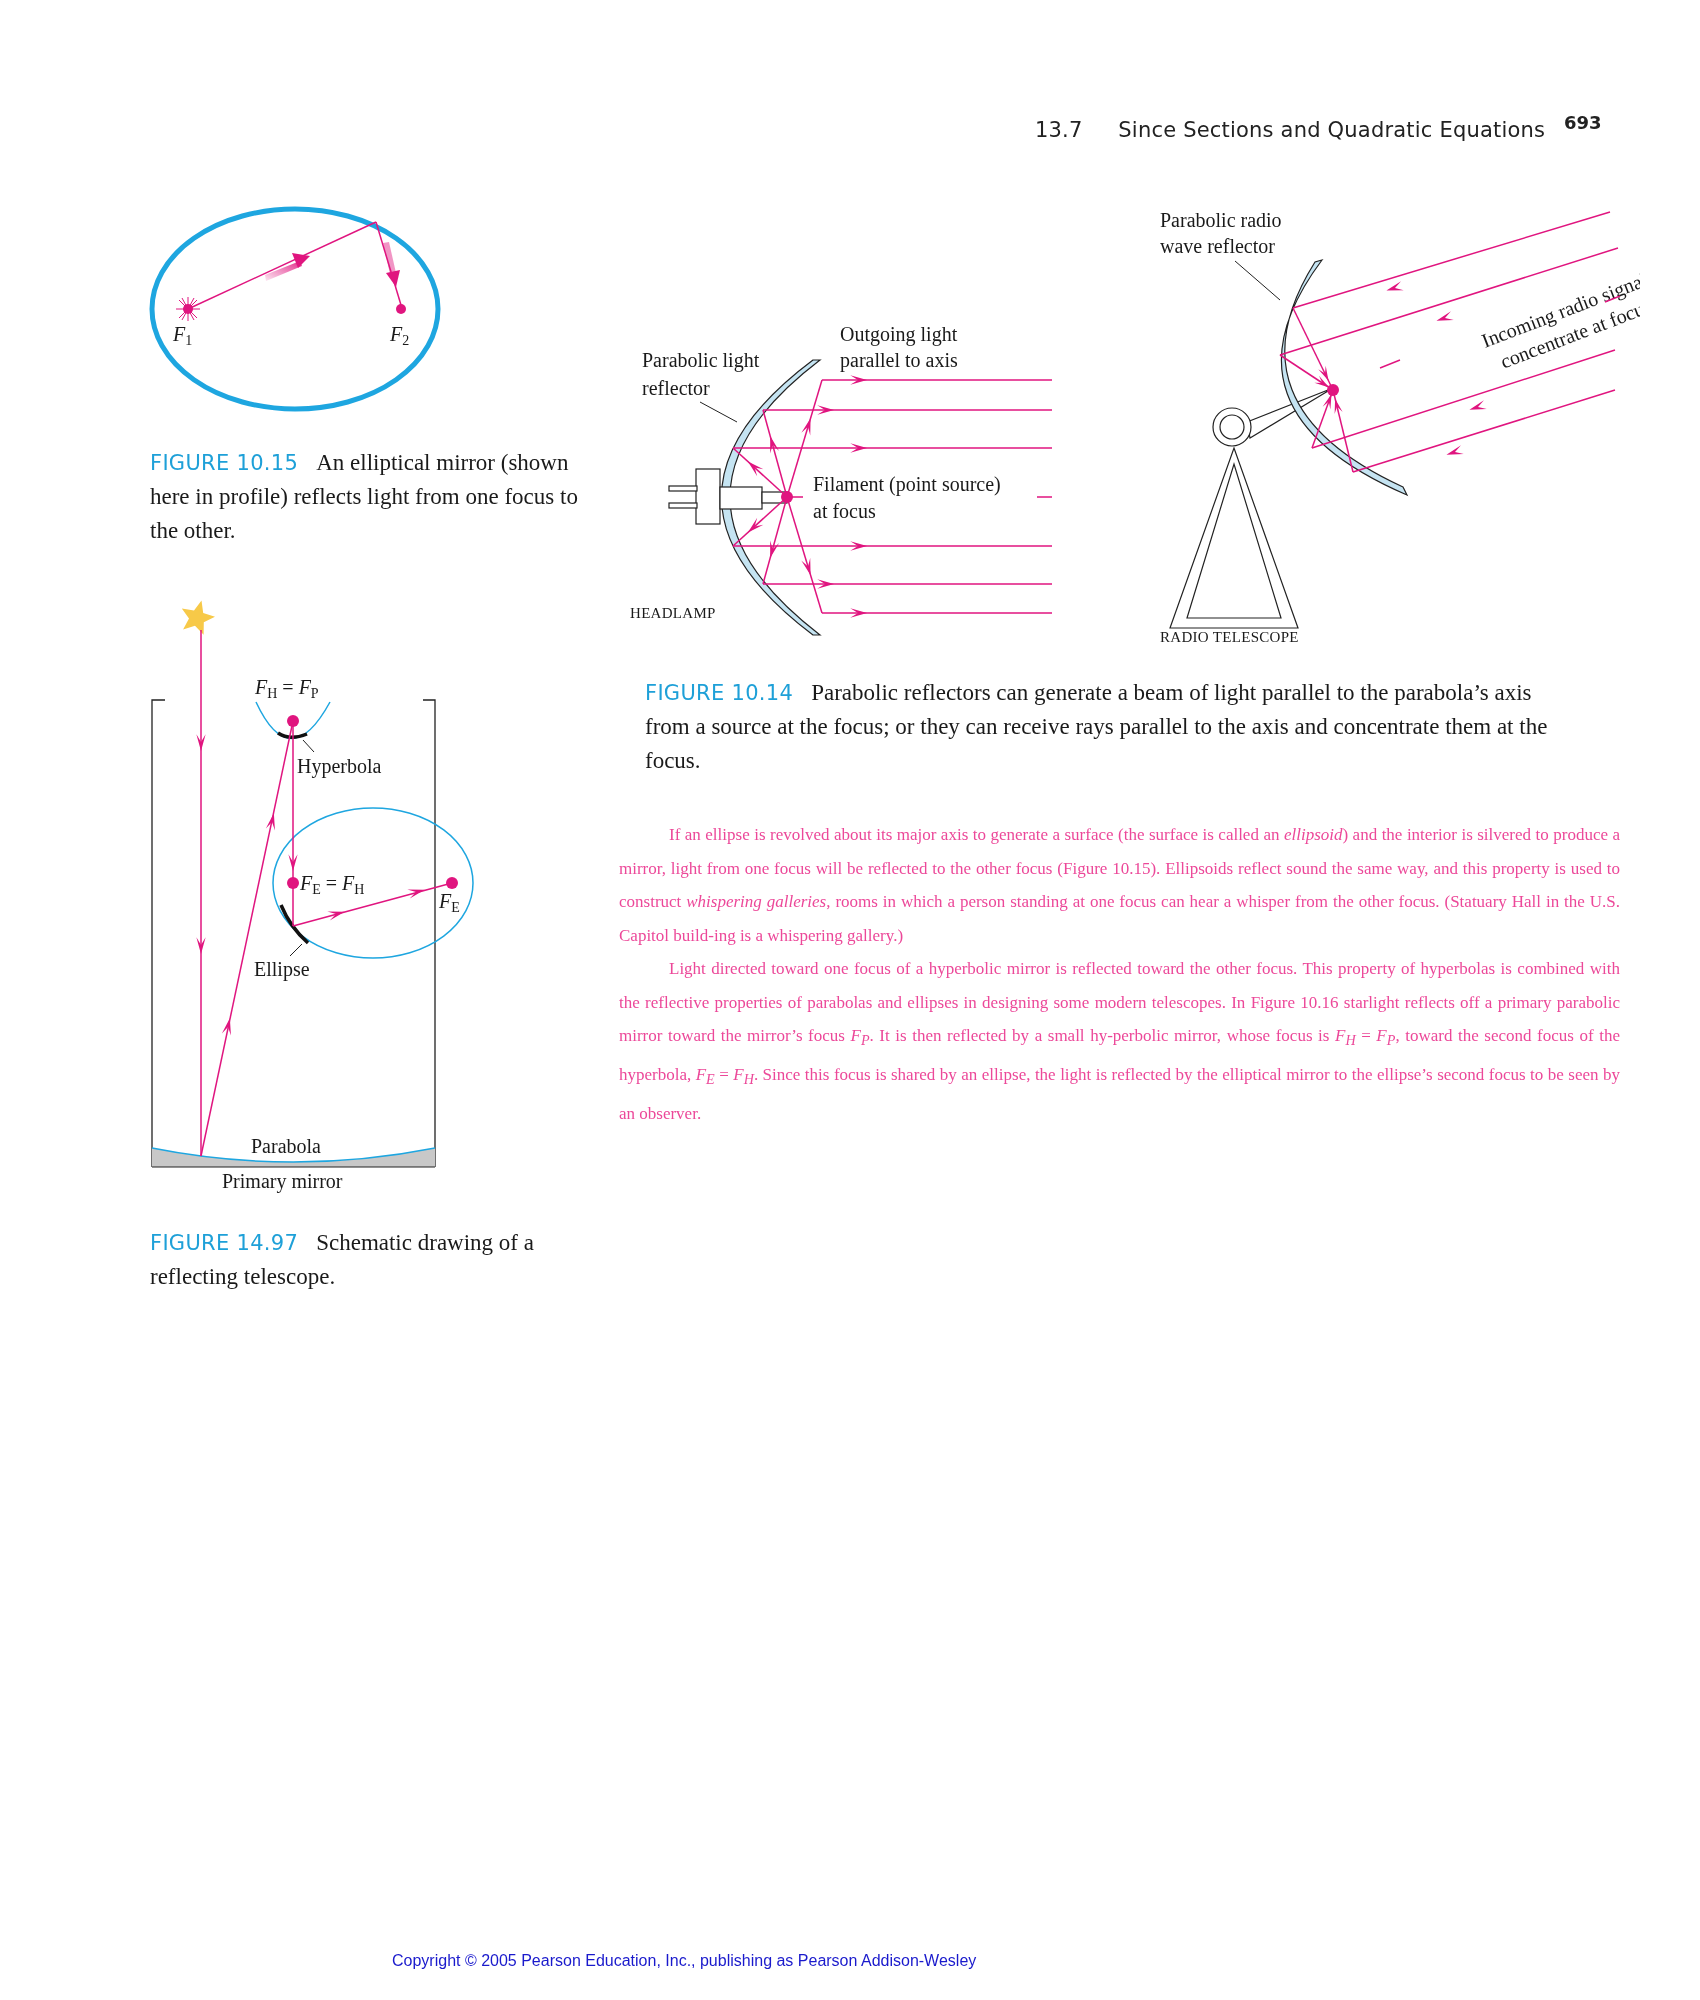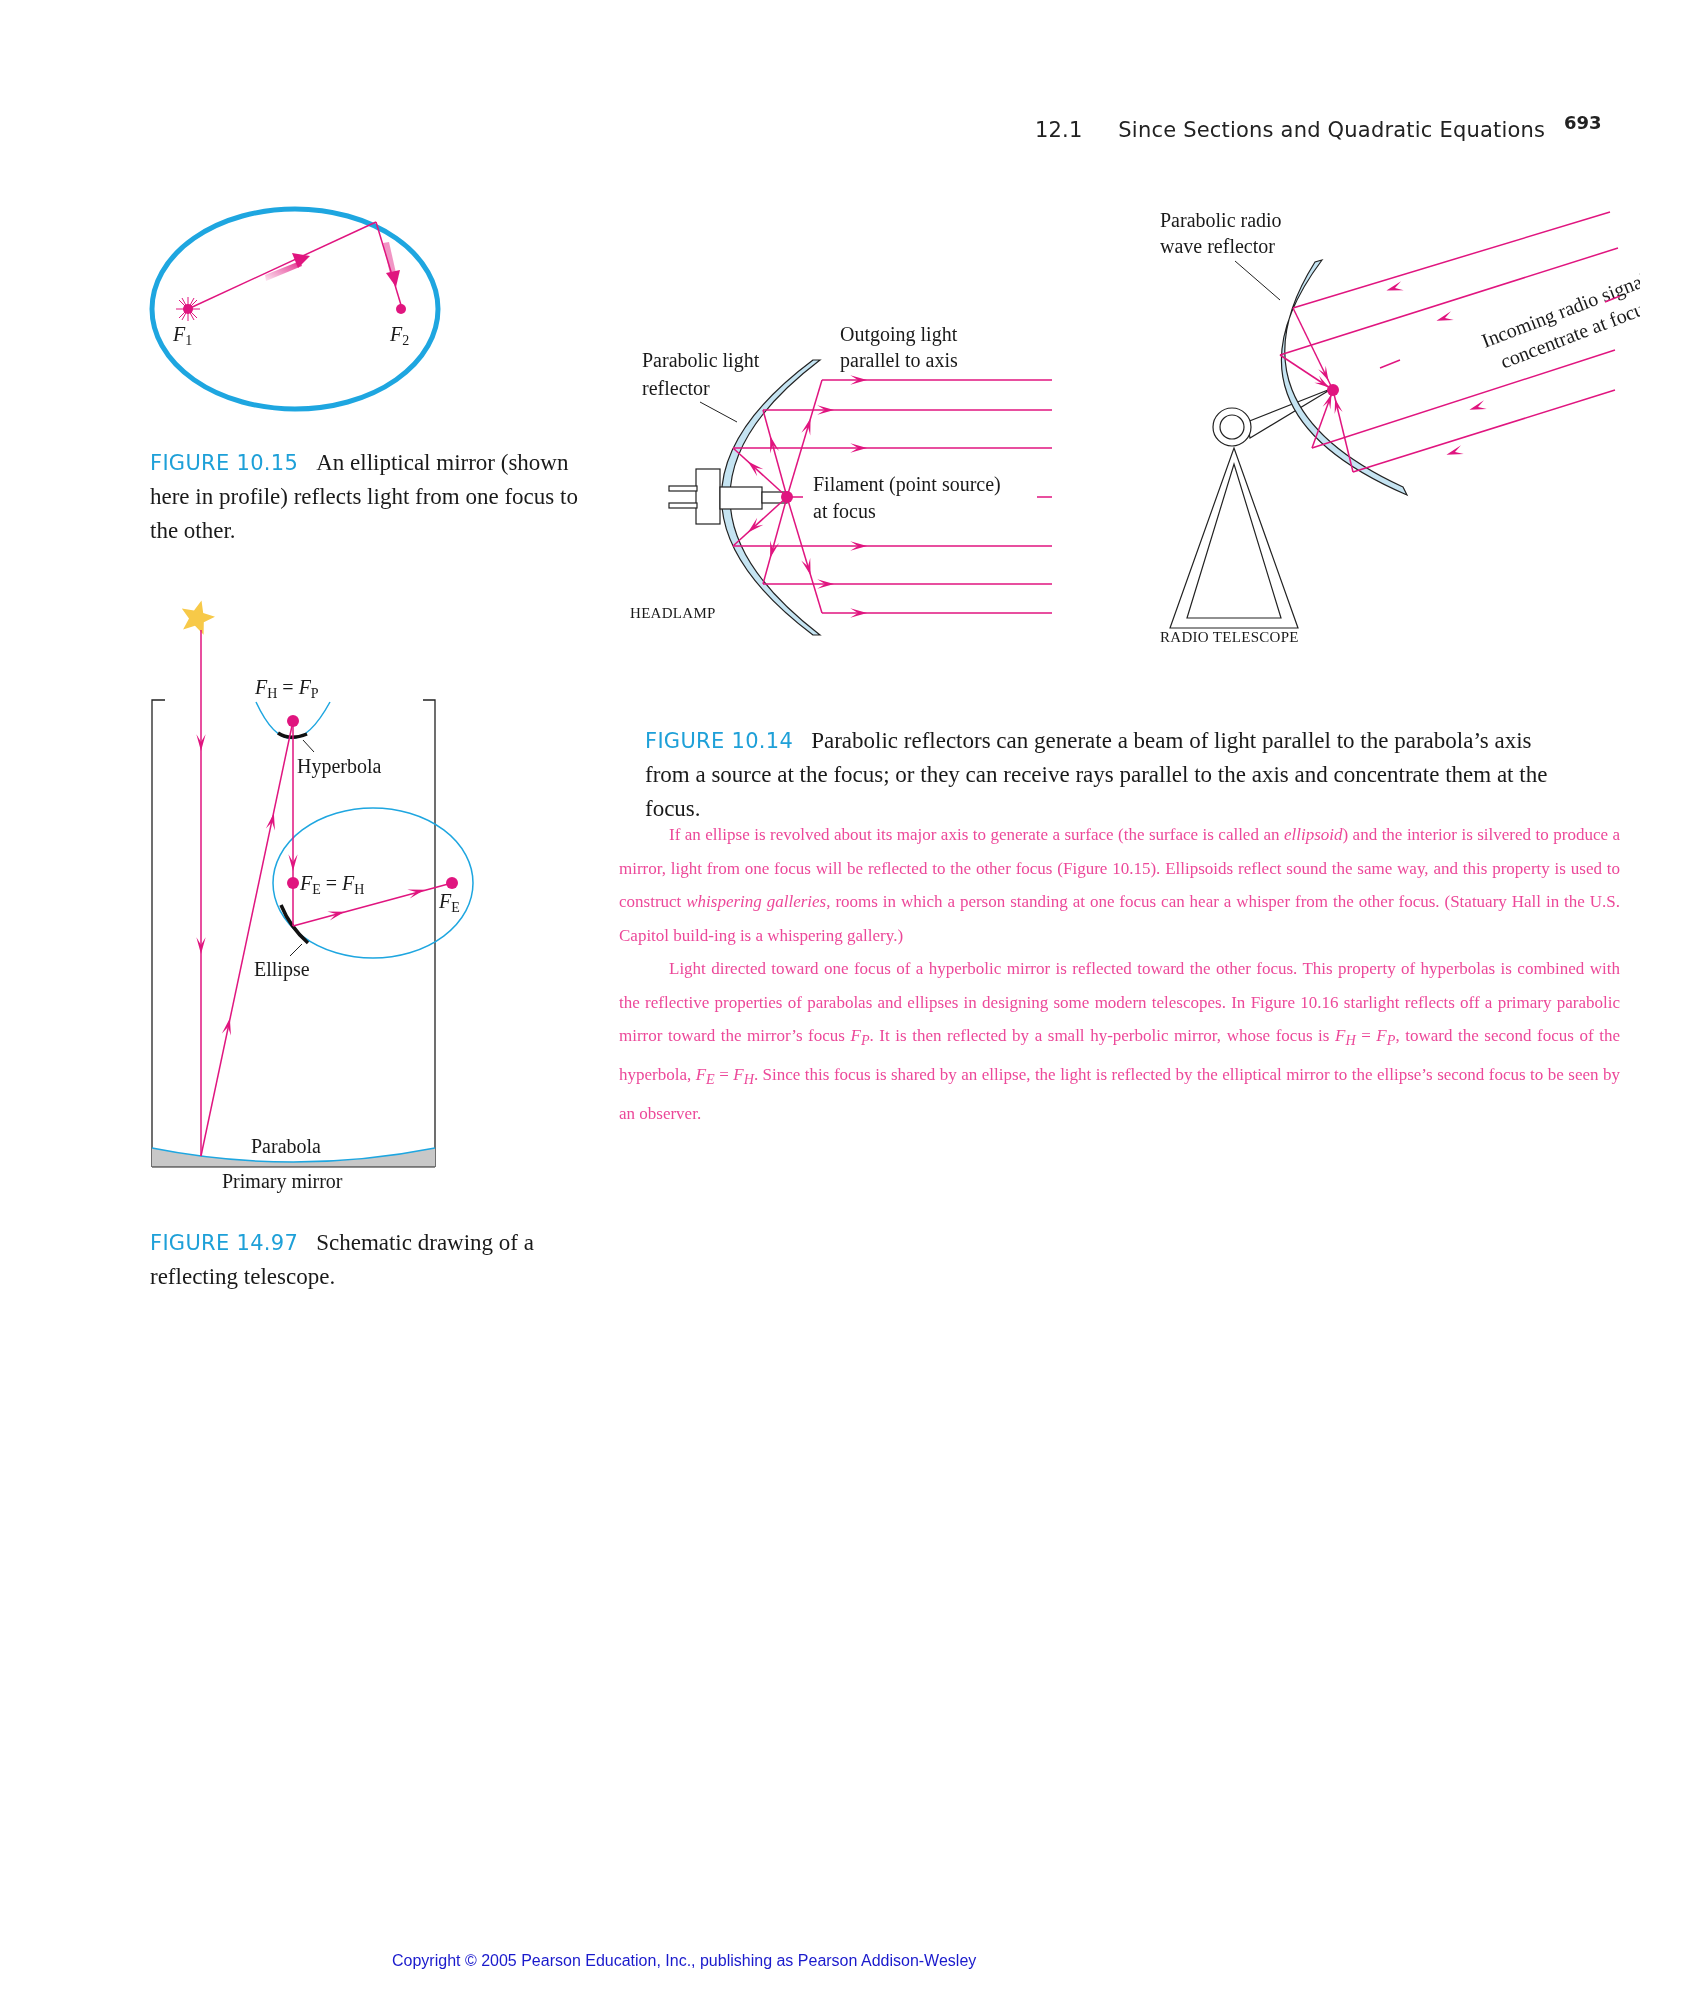--- a/index.html
+++ b/index.html
@@ -14,21 +14,21 @@
   .copy { font-family:"Liberation Sans", sans-serif; font-size:16px; color:#1a1acc; white-space:nowrap; }
   svg text { font-family:"Liberation Serif", serif; fill:#1a1a1a; }
   .lbl { font-size:20px; }
   .sm { font-size:15px; letter-spacing:0.3px; }
   .it { font-style:italic; }
 </style>
 </head>
 <body>
 
 <div class="abs hdr" style="left:1035px; top:118px;">
-  <span>12.1</span>
+  <span>13.7</span>
   <span style="display:inline-block;width:22px"></span>
   <span>Since Sections and Quadratic Equations</span>
 </div>
 <div class="abs pgnum" style="left:1564px; top:112px;">693</div>
 
 <svg class="abs" style="left:140px; top:195px;" width="320" height="230">
   <defs>
     <linearGradient id="g1" x1="0" y1="1" x2="1" y2="0">
       <stop offset="0" stop-color="#e0157f" stop-opacity="0.1"></stop>
       <stop offset="1" stop-color="#e0157f" stop-opacity="0.9"></stop>
@@ -142,21 +142,21 @@
         <line x1="753" y1="272" x2="733" y2="190" stroke="#e0157f" stroke-width="1.5"></line>
         <polygon points="735.104350558472,198.62783728973494 742.6309212259367,212.0826689281793 737,206.39999999999998 734.6178001476143,214.0370887033799" fill="#e0157f"></polygon>
         <line x1="1005" y1="102" x2="1020" y2="96" stroke="#e0157f" stroke-width="1.5"></line>
         <line x1="780" y1="168" x2="800" y2="160" stroke="#e0157f" stroke-width="1.5"></line>
       </g>
     <circle cx="733" cy="190" r="6" fill="#e0157f"></circle>
     <text x="560" y="442" class="sm">RADIO TELESCOPE</text>
   </g>
 </svg>
 
-<div class="abs cap" style="left:645px; top:676px; width:920px;margin-top:48px;">
+<div class="abs cap" style="left:645px; top:676px; width:920px;">
   <span class="figlabel">FIGURE 10.14</span><span>Parabolic reflectors can generate a beam of light parallel to the parabola’s axis from a source at the focus; or they can receive rays parallel to the axis and concentrate them at the focus.</span>
 </div>
 
 <svg class="abs" style="left:140px; top:590px;" width="360" height="620">
 
   <polyline points="25,110 12,110 12,577" fill="none" stroke="#222" stroke-width="1.3"></polyline>
   <polyline points="283,110 295,110 295,577" fill="none" stroke="#222" stroke-width="1.3"></polyline>
   <path d="M 12 558 Q 153 586 295 558 L 295 577 L 12 577 Z" fill="#c8c8c8"></path>
   <path d="M 12 558 Q 153 586 295 558" fill="none" stroke="#1ea6e0" stroke-width="1.5"></path>
   <line x1="12" y1="577" x2="295" y2="577" stroke="#222" stroke-width="1.2"></line>

